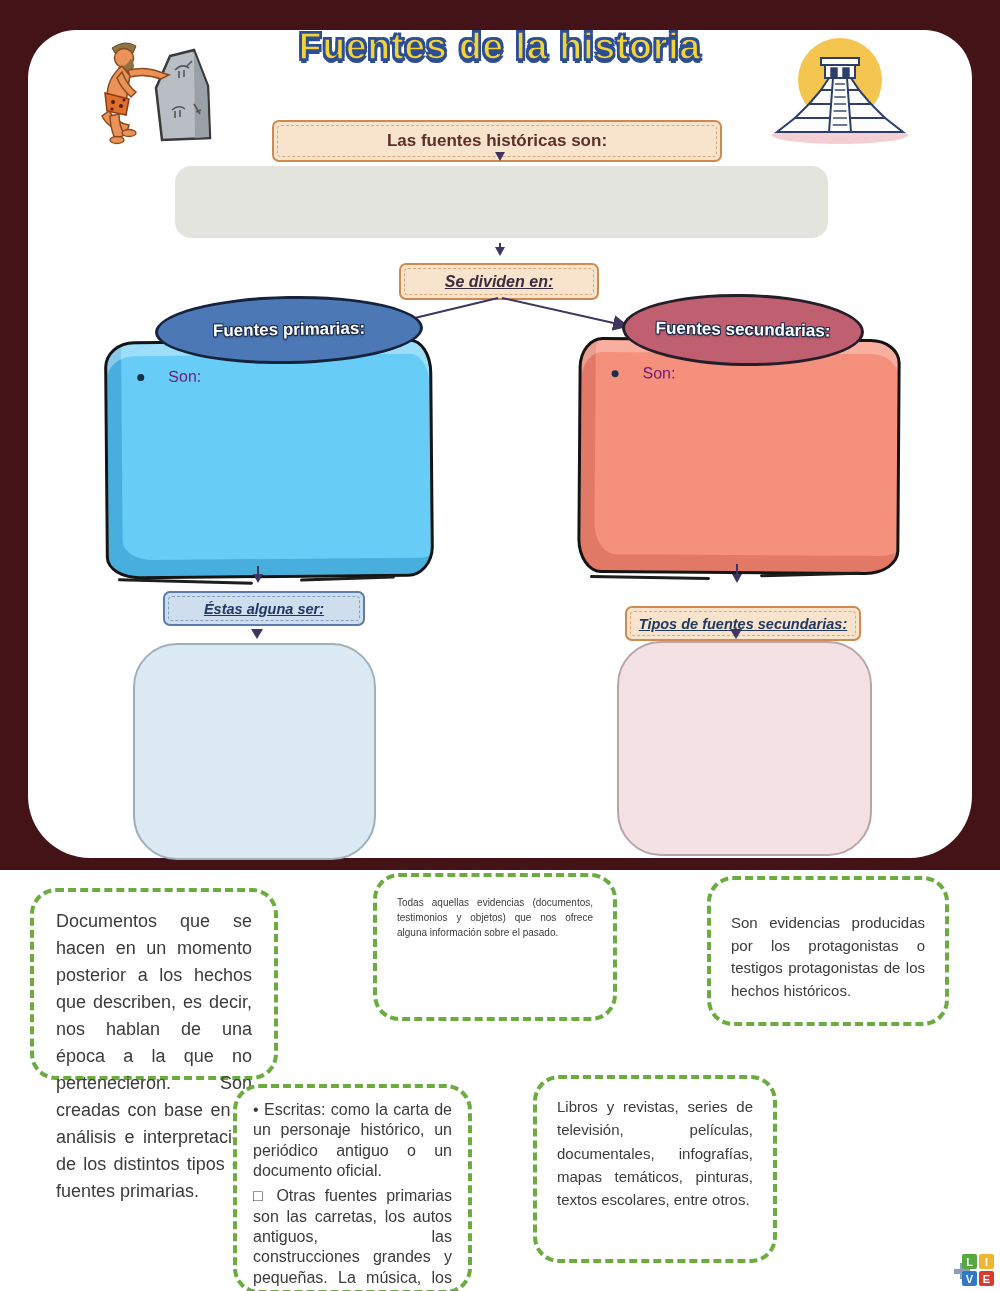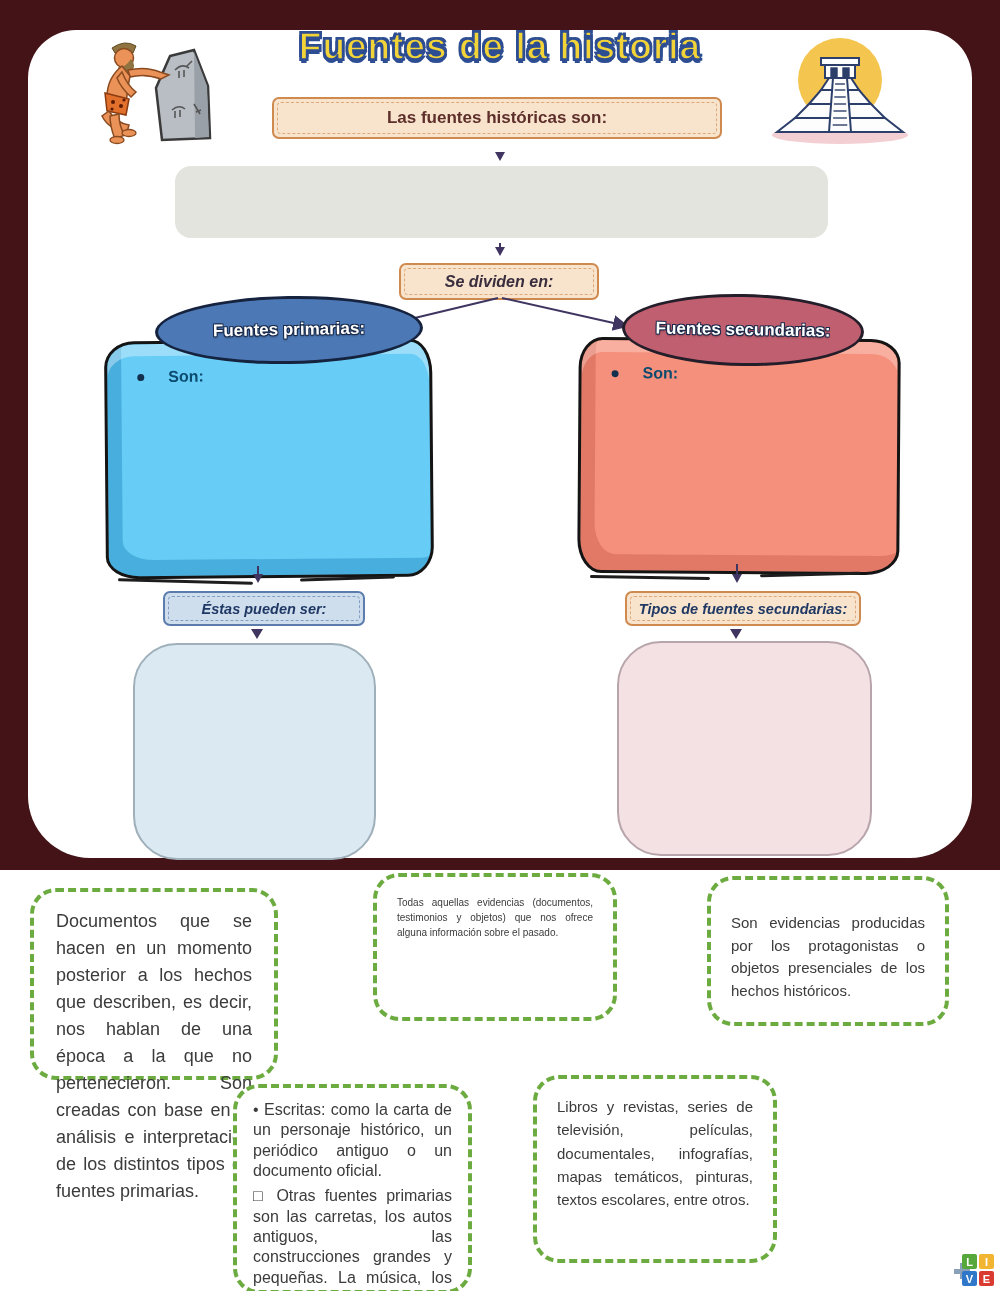--- a/index.html
+++ b/index.html
@@ -25,21 +25,21 @@
   
   .tag{display:flex;align-items:center;justify-content:center;position:absolute;
        border-radius:7px;font-weight:bold;color:#1f3864;}
   .tag::after{content:"";position:absolute;inset:3px;border:1px dashed;border-radius:4px;pointer-events:none;opacity:.65;}
   .box-peach{background:#f8e4cd;border:2px solid #cf8a50;}
   .box-peach::after{border-color:#cf8a50;}
   .box-bluegray{background:#cfdeed;border:2px solid #5b7cad;}
   .box-bluegray::after{border-color:#5b7cad;}
 
   .intro-text{font-size:17px;color:#5e2f2a;}
-  .italic{font-style:italic;}
+  .italic{font-style:italic;text-decoration:underline;}
 
   
   .varr{position:absolute;width:2px;background:#3f3560;}
   .varr::after{content:"";position:absolute;bottom:-8px;left:-4.5px;
     border:5px solid transparent;border-top:9px solid #3f3560;}
   .ahead{position:absolute;width:0;height:0;border:6px solid transparent;border-top:10px solid #3f3560;}
 
   
   .gray-input{position:absolute;background:#e4e4de;border-radius:16px;}
 
@@ -49,21 +49,21 @@
            text-shadow:-1px -1px 0 #1a2a4a,1px -1px 0 #1a2a4a,-1px 1px 0 #1a2a4a,1px 1px 0 #1a2a4a,0 2px 2px rgba(0,0,0,.35);}
   .ellipse.blue{background:#4c79b6;border:3px solid #16233f;transform:rotate(-1deg);}
   .ellipse.rose{background:#c05f70;border:3px solid #241d2a;transform:rotate(1deg);}
 
   
   .sketch{position:absolute;border:3px solid #141414;z-index:3;}
   .sketch.blue{background:#67cdf6;border-radius:30px 22px 26px 34px / 26px 34px 30px 22px;transform:rotate(-.5deg);
     box-shadow:inset 0 12px 0 rgba(255,255,255,.35), inset 14px -16px 0 rgba(36,138,190,.45);}
   .sketch.salmon{background:#f5907c;border-radius:24px 30px 34px 24px / 30px 24px 24px 34px;transform:rotate(.4deg);
     box-shadow:inset 0 12px 0 rgba(255,255,255,.28), inset 14px -16px 0 rgba(205,97,80,.5);}
-  .son{position:absolute;display:flex;align-items:center;gap:24px;font-weight:bold;font-size:16px;color:#0c4a6e;}
+  .son{position:absolute;display:flex;align-items:center;gap:24px;font-weight:normal;font-size:16px;color:#701a75;}
   .son .dot{width:7px;height:7px;border-radius:50%;background:#14304f;}
   .scrib{position:absolute;height:3px;background:#1d1d1d;border-radius:3px;z-index:4;}
 
   
   .answer{position:absolute;border-radius:44px;}
   .answer.blue{background:#dbe9f2;border:2px solid #9fb0ba;}
   .answer.pink{background:#f3e1e4;border:2px solid #b8a5ab;}
 
   
   .note{position:absolute;border:4px dashed #6cab3f;border-radius:26px;background:#fff;
@@ -144,21 +144,21 @@
         <path d="M68.1 86 H81.9"></path>
         <path d="M68.5 79 H81.5"></path>
         <path d="M68.9 72 H81.1"></path>
       <path d="M69.3 65 H80.7"></path>
         <path d="M69.7 58 H80.3"></path>
         <path d="M70.1 52 H79.9"></path>
     </g>
   </svg>
 </div>
 
-<div class="tag box-peach" style="left:272px;top:97px;width:446px;height:38px;z-index:2">
+<div class="tag box-peach" style="left:272px;top:120px;width:446px;height:38px;z-index:2">
   <span class="intro-text">Las fuentes históricas son:</span>
 </div>
 
 <div class="varr" style="left:499px;top:152px;height:6px;z-index:2"></div>
 
 <div class="gray-input" style="left:175px;top:166px;width:653px;height:72px;z-index:2"></div>
 
 <div class="varr" style="left:499px;top:243px;height:10px;z-index:2"></div>
 
 <div class="tag box-peach italic" style="left:399px;top:263px;width:196px;height:33px;font-size:16px;color:#3a2e3e;z-index:2">
@@ -198,42 +198,42 @@
 </div>
 <div class="scrib" style="left:118px;top:580px;width:135px;transform:rotate(1.5deg)"></div>
 <div class="scrib" style="left:300px;top:577px;width:95px;transform:rotate(-2deg)"></div>
 <div class="scrib" style="left:590px;top:576px;width:120px;transform:rotate(1deg)"></div>
 <div class="scrib" style="left:760px;top:573px;width:100px;transform:rotate(-1.5deg)"></div>
 
 <div class="varr" style="left:257px;top:566px;height:14px;z-index:4"></div>
 <div class="varr" style="left:736px;top:564px;height:16px;z-index:4"></div>
 
 <div class="tag box-bluegray italic" style="left:163px;top:591px;width:198px;height:31px;font-size:14.5px;z-index:2">
-  <span>Éstas pueden ser:</span>
-</div>
-<div class="tag box-peach italic" style="left:625px;top:591px;width:232px;height:31px;font-size:14.5px;z-index:2">
+  <span>Éstas alguna ser:</span>
+</div>
+<div class="tag box-peach italic" style="left:625px;top:606px;width:232px;height:31px;font-size:14.5px;z-index:2">
   <span>Tipos de fuentes secundarias:</span>
 </div>
 
 <div class="ahead" style="left:251px;top:629px;z-index:2"></div>
 <div class="ahead" style="left:730px;top:629px;z-index:2"></div>
 
 <div class="answer blue" style="left:133px;top:643px;width:239px;height:213px;z-index:2"></div>
 <div class="answer pink" style="left:617px;top:641px;width:251px;height:211px;z-index:2"></div>
 
 <div class="note" style="left:30px;top:888px;width:248px;height:192px;padding:16px 22px;font-size:18px;line-height:1.5;box-sizing:border-box">
   <p>Documentos que se hacen en un momento posterior a los hechos que describen, es decir, nos hablan de una época a la que no pertenecieron. Son creadas con base en el análisis e interpretación de los distintos tipos de fuentes primarias.</p>
 </div>
 
 <div class="note" style="left:373px;top:873px;width:244px;height:148px;padding:18px 20px;font-size:10px;line-height:1.5;box-sizing:border-box">
   <p>Todas aquellas evidencias (documentos, testimonios y objetos) que nos ofrece alguna información sobre el pasado.</p>
 </div>
 
 <div class="note" style="left:707px;top:876px;width:242px;height:150px;padding:32px 20px 16px;font-size:15px;line-height:1.5;box-sizing:border-box">
-  <p>Son evidencias producidas por los protagonistas o objetos presenciales de los hechos históricos.</p>
+  <p>Son evidencias producidas por los protagonistas o testigos protagonistas de los hechos históricos.</p>
 </div>
 
 <div class="note" style="left:233px;top:1084px;width:239px;height:210px;padding:12px 16px;font-size:16px;line-height:1.27;box-sizing:border-box">
   <p class="item">• Escritas: como la carta de un personaje histórico, un periódico antiguo o un documento oficial.</p>
   <p class="item">□ Otras fuentes primarias son las carretas, los autos antiguos, las construcciones grandes y pequeñas. La música, los programas de radio o televisión, los billetes y las monedas también son fuentes primarias.</p>
 </div>
 
 <div class="note" style="left:533px;top:1075px;width:244px;height:188px;padding:16px 20px;font-size:15px;line-height:1.55;box-sizing:border-box">
   <p>Libros y revistas, series de televisión, películas, documentales, infografías, mapas temáticos, pinturas, textos escolares, entre otros.</p>
 </div>

